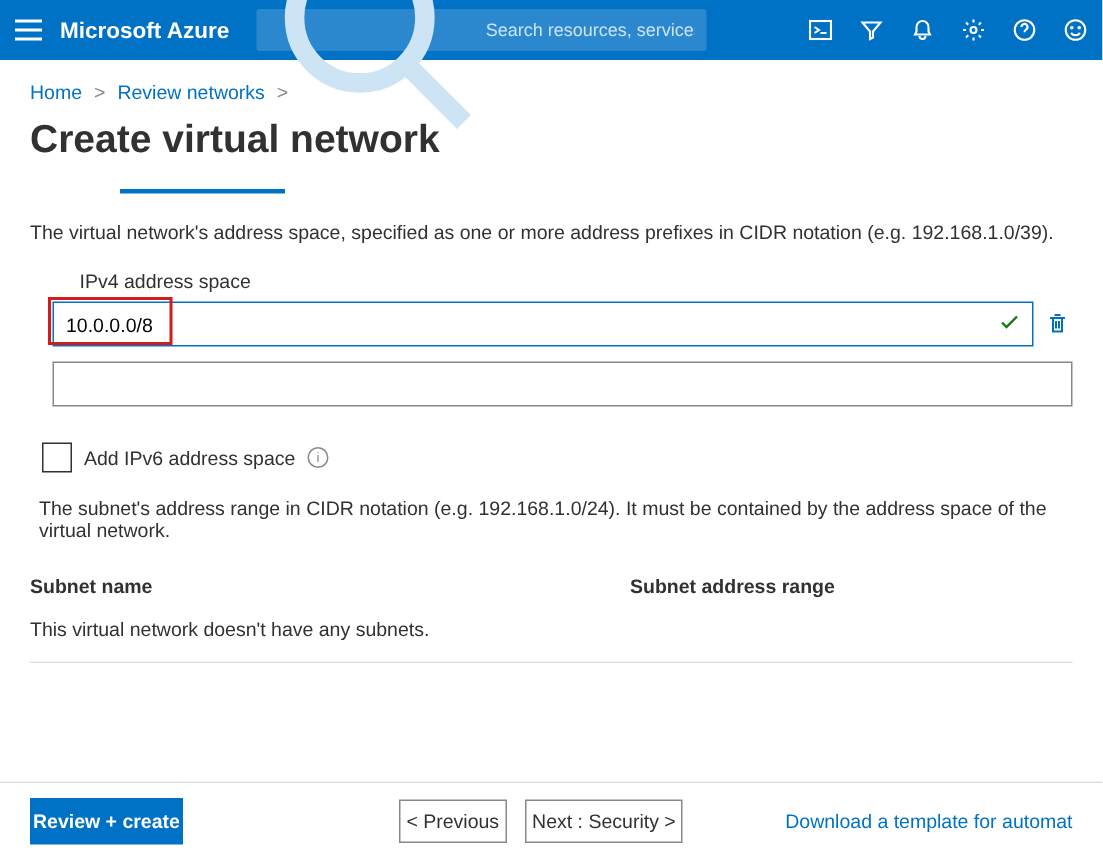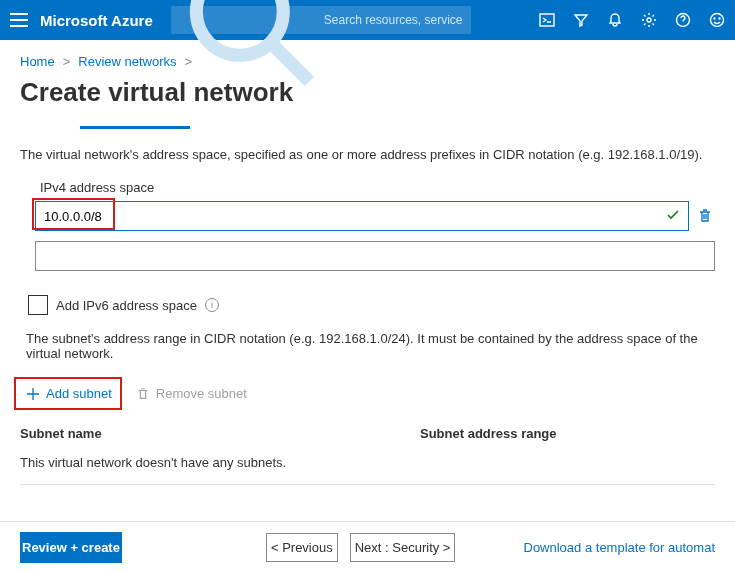--- a/index.html
+++ b/index.html
@@ -13,21 +13,21 @@
   .searchbox input::placeholder { color: #cde4f5; }
   .topicons { display: flex; gap: 18px; margin-left: auto; align-items: center; }
   .topicons svg { width: 16px; height: 16px; stroke: #fff; }
   .content { padding: 14px 20px 0 20px; }
   .breadcrumb { font-size: 13px; display: flex; align-items: center; gap: 8px; }
   .breadcrumb a { color: #0072c6; text-decoration: none; }
   .breadcrumb .sep { color: #888; }
   h1 { font-size: 26px; font-weight: 600; margin-top: 8px; }
   .tabline { height: 3px; width: 110px; background: #0072c6; margin: 18px 0 18px 60px; }
   .desc { font-size: 13px; color: #323130; margin-bottom: 18px; }
-  .label { font-size: 13px; margin-left: 20px; margin-bottom: 6px; }
+  .label { font-size: 13px; margin-left: 33px; margin-bottom: 6px; }
   .row { display: flex; align-items: center; gap: 6px; margin-bottom: 10px; }
   .inputwrap { position: relative; flex: 1; border-radius: 14px; }
   .txtinput { width: 100%; height: 30px; border: 1px solid #0072c6; padding: 0 30px 0 8px; font-size: 13px; outline: none; }
   .txtinput.empty { border: 1px solid #8a8886; }
   .check { position: absolute; right: 8px; top: 6px; color: #107c10; }
   .delbtn { width: 20px; color: #0072c6; cursor: pointer; }
   .hlbox1 { position: absolute; border: 2px solid #d21c1c; left: -3px; top: -3px; width: 83px; height: 32px; pointer-events: none; }
   .chkrow { display: flex; align-items: center; gap: 8px; margin: 24px 0 16px 8px; }
   .chkbox { width: 20px; height: 20px; border: 1px solid #323130; background: #fff; }
   .info { width: 14px; height: 14px; border: 1px solid #888; border-radius: 50%; display: inline-flex; align-items: center; justify-content: center; font-size: 9px; color: #888; }
@@ -92,21 +92,21 @@
   <div class="breadcrumb">
     <a href="#">Home</a>
     <span class="sep">&gt;</span>
     <a href="#">Review networks</a>
     <span class="sep">&gt;</span>
   </div>
 
   <h1>Create virtual network</h1>
   <div class="tabline"></div>
 
-  <p class="desc">The virtual network's address space, specified as one or more address prefixes in CIDR notation (e.g. 192.168.1.0/19).</p>
+  <p class="desc">The virtual network's address space, specified as one or more address prefixes in CIDR notation (e.g. 192.168.1.0/39).</p>
 
   <div class="label">IPv4 address space</div>
 
   <div class="row" style="margin-left:15px;">
     <div class="inputwrap" style="position:relative;">
       <input class="txtinput" value="10.0.0.0/8" style="">
       <div class="hlbox1"></div>
       <svg class="check" width="16" height="16" viewBox="0 0 16 16" fill="none" stroke="#107c10" stroke-width="1.6">
           <path d="M3 8l3 3 7-7"></path>
         </svg>
@@ -123,35 +123,20 @@
   </div>
 
   <div class="chkrow">
     <div class="chkbox"></div>
     <span>Add IPv6 address space</span>
     <span class="info">i</span>
   </div>
 
   <p class="desc" style="margin-left:6px;">The subnet's address range in CIDR notation (e.g. 192.168.1.0/24). It must be contained by the address space of the virtual network.</p>
 
-  <div class="subnetbtns">
-    <div class="addbtn">
-      <svg width="14" height="14" viewBox="0 0 14 14" stroke="#0072c6" stroke-width="1.3">
-          <path d="M7 1v12M1 7h12"></path>
-        </svg>
-      <span>Add subnet</span>
-      <div class="hlbox2"></div>
-    </div>
-    <div class="rmbtn">
-      <svg width="14" height="14" viewBox="0 0 16 16" fill="none" stroke="#a19f9d" stroke-width="1.3">
-          <path d="M3 4h10M5 4v9h6V4M6 2h4"></path>
-        </svg>
-      <span>Remove subnet</span>
-    </div>
-  </div>
 
   <div class="tblhead">
     <div class="col1">Subnet name</div>
     <div>Subnet address range</div>
   </div>
 
   <div class="emptymsg">This virtual network doesn't have any subnets.</div>
 </div>
 
 <div class="footer">

